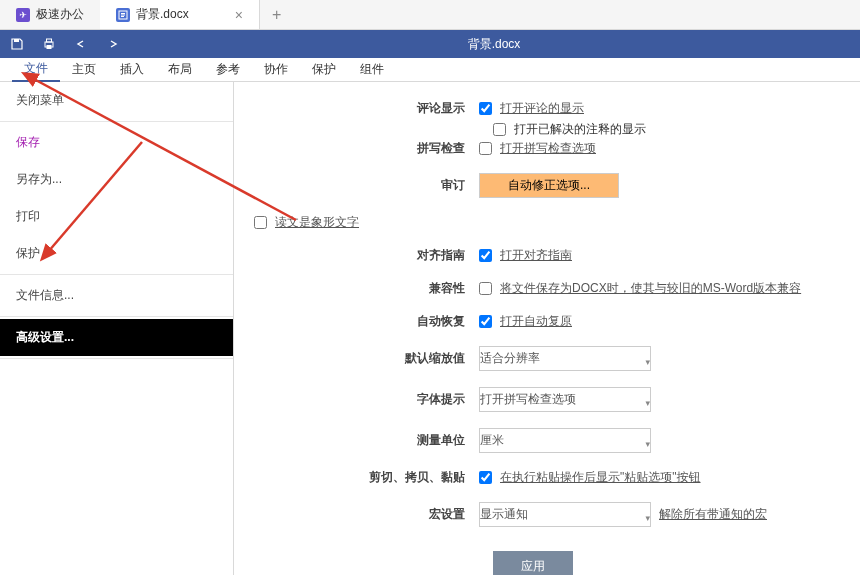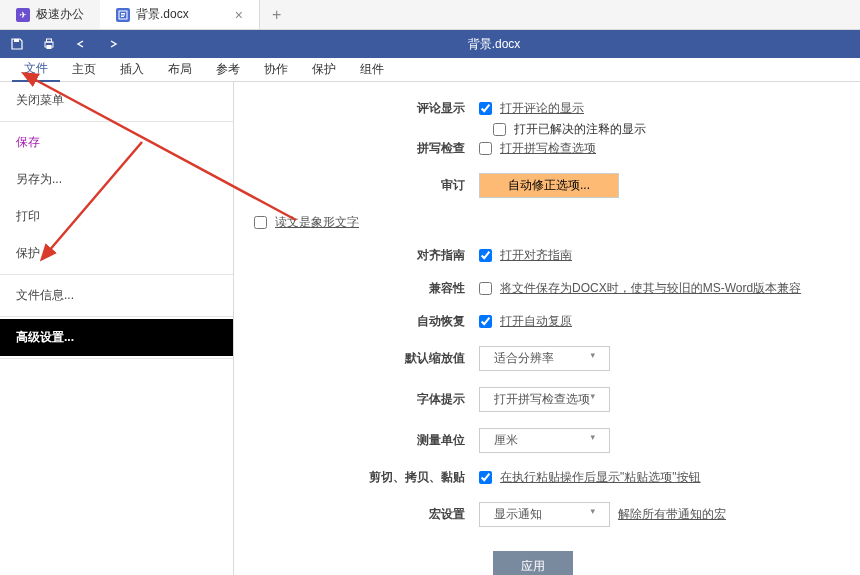--- a/index.html
+++ b/index.html
@@ -30,21 +30,21 @@
 .side-item.selected { background: #000000; color: #fff; font-weight: bold; }
 .side-sep { height: 1px; background: #e5e5e5; margin: 2px 0; }
 
 .settings { flex: 1; padding: 18px 20px 10px 20px; overflow-y: auto; }
 .row { display: flex; align-items: center; margin-bottom: 16px; }
 .row .label { width: 225px; text-align: right; padding-right: 14px; color: #444; font-weight: bold; font-size: 12px; }
 .row .control { display: flex; align-items: center; gap: 8px; color: #555; }
 .row .control input[type=checkbox] { width: 13px; height: 13px; }
 .row .control .txt { font-size: 12px; text-decoration: underline; }
 .btn-inline { border: 1px solid #ccc; background: #fdba74; padding: 3px 28px; font-size: 12px; cursor: pointer; }
-.select { border: 1px solid #ccc; background: #fff; padding: 3px 14px; font-size: 12px; width: 131px; display: flex; justify-content: space-between; align-items: flex-start; cursor: pointer; }
+.select { border: 1px solid #ccc; background: #fff; padding: 3px 0; font-size: 12px; width: 172px; display: flex; justify-content: space-between; align-items: flex-end; cursor: pointer; }
 .select .chev { color: #888; font-size: 9px; }
 .row.tight { margin-bottom: 10px; }
 .sub-row { margin-left: 239px; display: flex; align-items: center; gap: 8px; margin-top: -6px; margin-bottom: 2px; }
 
 .apply-btn { background: #7a8a9e; color: #fff; border: none; padding: 7px 28px; font-size: 12px; cursor: pointer; margin-left: 239px; margin-top: 8px; }
 
 
 .arrow { position: absolute; pointer-events: none; }
 </style>
 </head>

